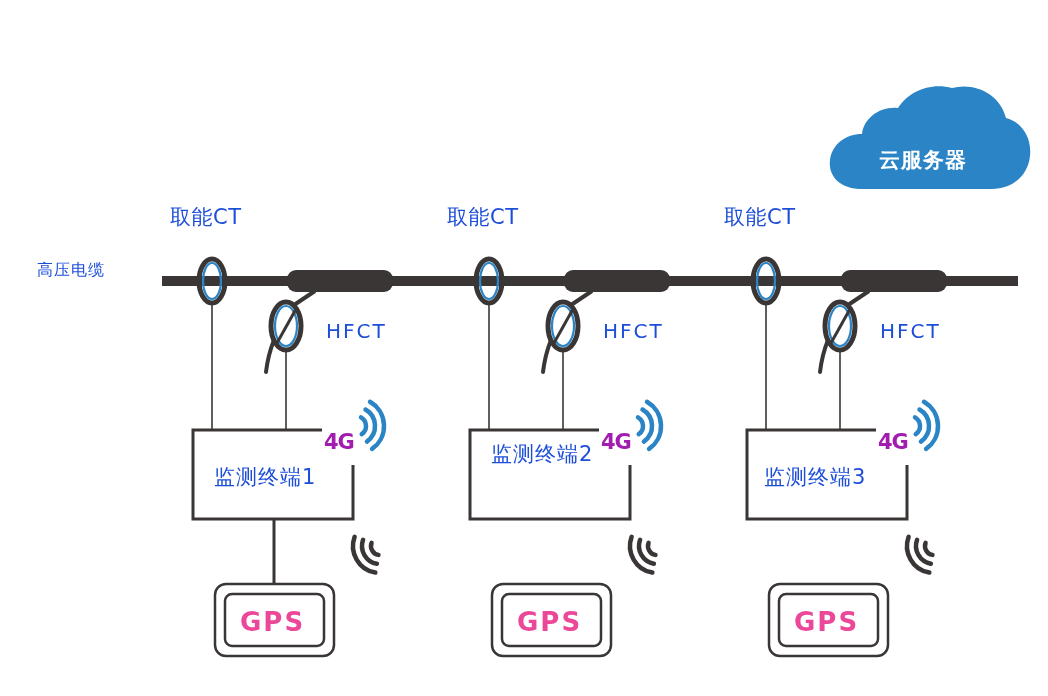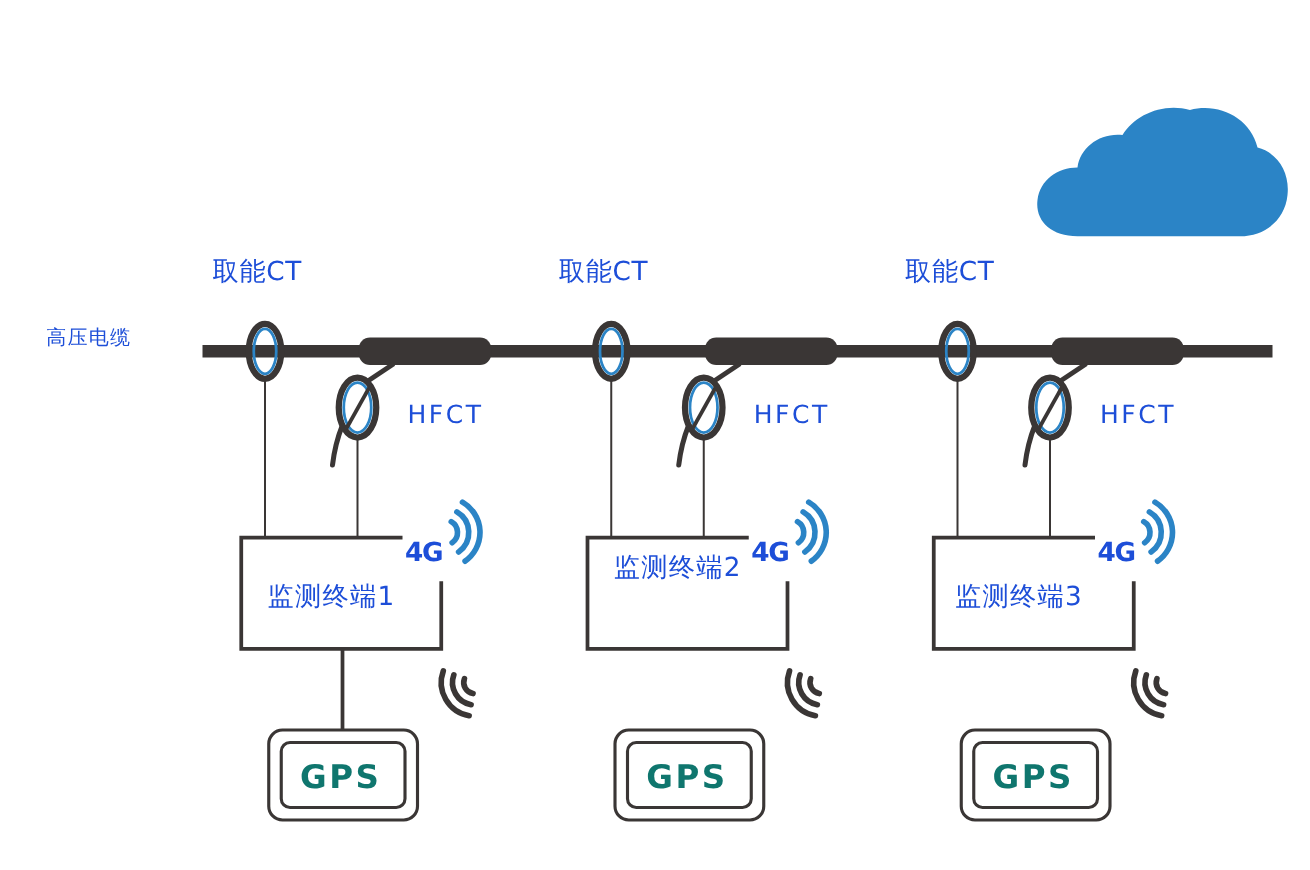--- a/index.html
+++ b/index.html
@@ -4,22 +4,22 @@
 <style>
   html, body { margin:0; padding:0; background:#ffffff; }
   #stage { position:relative; width:1048px; height:696px; overflow:hidden; background:#fff;
            font-family:"DejaVu Sans", "Liberation Sans", sans-serif; color:#3a3635; }
   svg#diagram { position:absolute; left:0; top:0; }
   .lbl { position:absolute; white-space:nowrap; line-height:1; color:#1d4ed8; }
   .cable-label { left:37px; top:262px; font-size:16px; letter-spacing:1px; }
   .ct-label { font-size:21px; letter-spacing:0.5px; }
   .hfct-label { font-size:20px; letter-spacing:2px; }
   .term-label { font-size:21px; letter-spacing:1px; }
-  .g4 { font-size:21px; font-weight:bold; color:#1d4ed8; letter-spacing:-1px; }
-  .gps-label { font-size:26px; font-weight:bold; letter-spacing:2px; color:#0f766e; }
+  .g4 { font-size:21px; font-weight:bold; color:#a21caf; letter-spacing:-1px; }
+  .gps-label { font-size:26px; font-weight:bold; letter-spacing:2px; color:#ec4899; }
   .cloud-label { position:absolute; left:848px; top:146px; width:150px; text-align:center;
                  font-size:21px; font-weight:bold; color:#ffffff; letter-spacing:1px; }
 </style>
 </head>
 <body>
 
 <div id="stage">
   <svg id="diagram" width="1048" height="696" viewBox="0 0 1048 696">
 
     <path fill="#2b84c6" d="M862,189 C840,189 828,176 830,160 C832,144 846,134 862,134 C864,118 880,106 898,108 C908,92 930,82 952,88 C975,82 1000,94 1006,118 C1022,122 1032,138 1030,156 C1028,176 1012,189 992,189 Z"></path>
@@ -81,20 +81,21 @@
         <path d="M924,401.75128869403574 A28,28 0 0 1 926.0601402178293,448.9362572400918" fill="none" stroke="#2b84c6" stroke-width="4.5" stroke-linecap="round"></path>
         <path d="M925.5427664129268,542.921818710069 A9,9 0 0 0 932.4371664009976,554.8632697771098" fill="none" stroke="#3a3635" stroke-width="4.5" stroke-linecap="round"></path>
         <path d="M917.0855328258536,539.843637420138 A18,18 0 0 0 930.8743328019953,563.7265395542197" fill="none" stroke="#3a3635" stroke-width="4.5" stroke-linecap="round"></path>
         <path d="M908.6282992387805,536.765456130207 A27,27 0 0 0 929.3114992029929,572.5898093313297" fill="none" stroke="#3a3635" stroke-width="4.5" stroke-linecap="round"></path>
         <rect x="769" y="584" width="119" height="72" rx="11" fill="#fff" stroke="#3a3635" stroke-width="2.5"></rect>
         <rect x="779" y="594" width="99" height="52" rx="7" fill="none" stroke="#3a3635" stroke-width="2.5"></rect>
       </g>
   </svg>
 
   <div class="lbl cable-label">高压电缆</div>
+  <div class="cloud-label">云服务器</div>
 
   <div class="lbl ct-label" style="left:170px;top:207px;">取能CT</div>
   <div class="lbl hfct-label" style="left:326px;top:321px;">HFCT</div>
   <div class="lbl term-label" style="left:214px;top:467px;text-align:right;">监测终端1</div>
   <div class="lbl g4" style="left:324px;top:432px;">4G</div>
   <div class="lbl gps-label" style="left:240px;top:609px;">GPS</div>
 
   <div class="lbl ct-label" style="left:447px;top:207px;">取能CT</div>
   <div class="lbl hfct-label" style="left:603px;top:321px;">HFCT</div>
   <div class="lbl term-label" style="left:491px;top:444px;">监测终端2</div>

